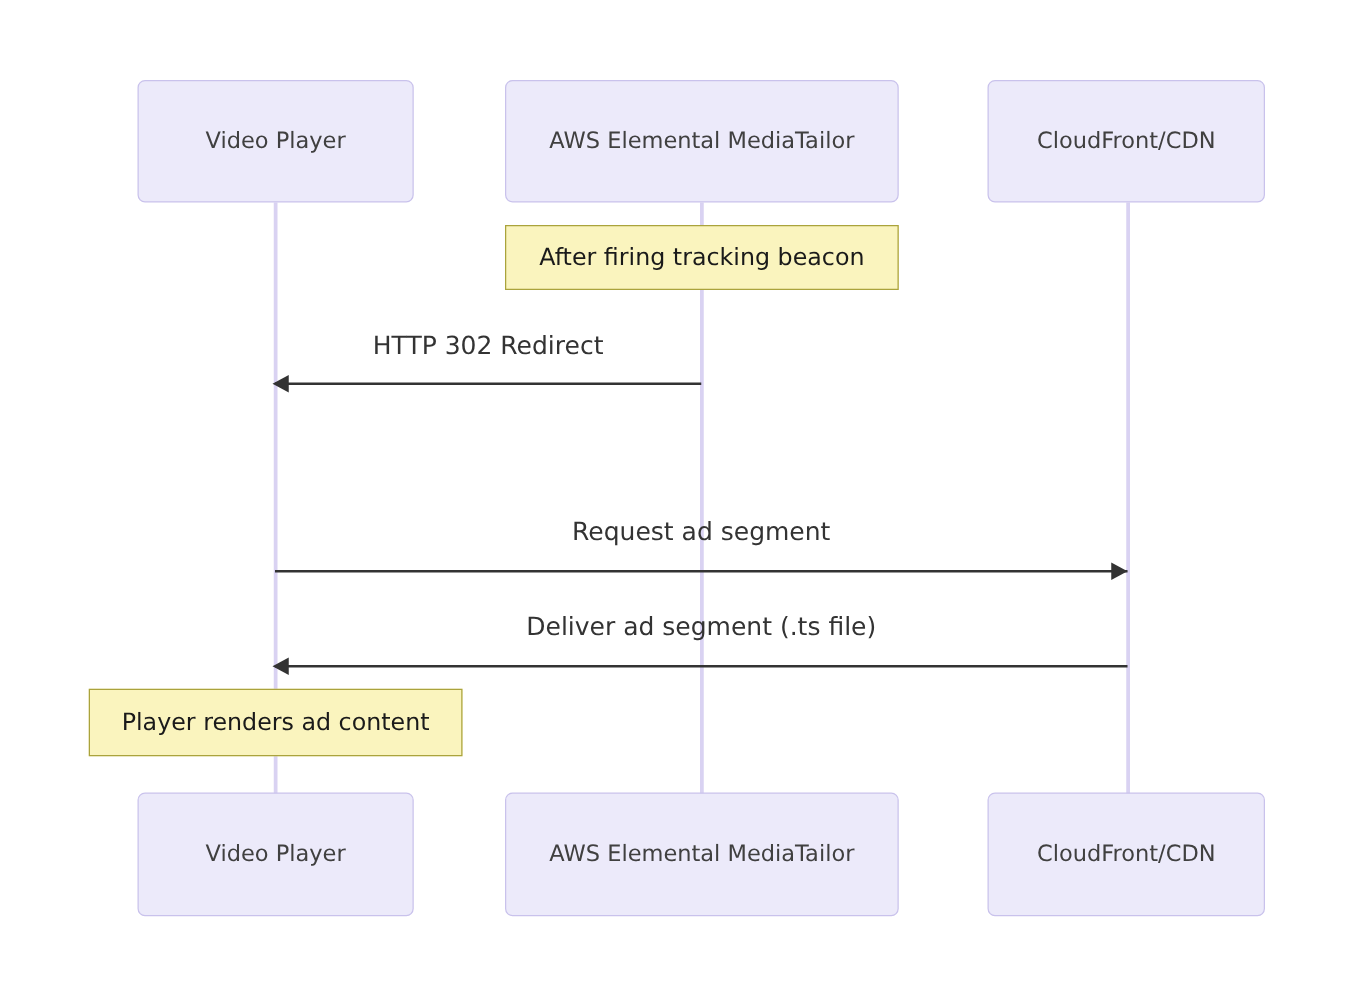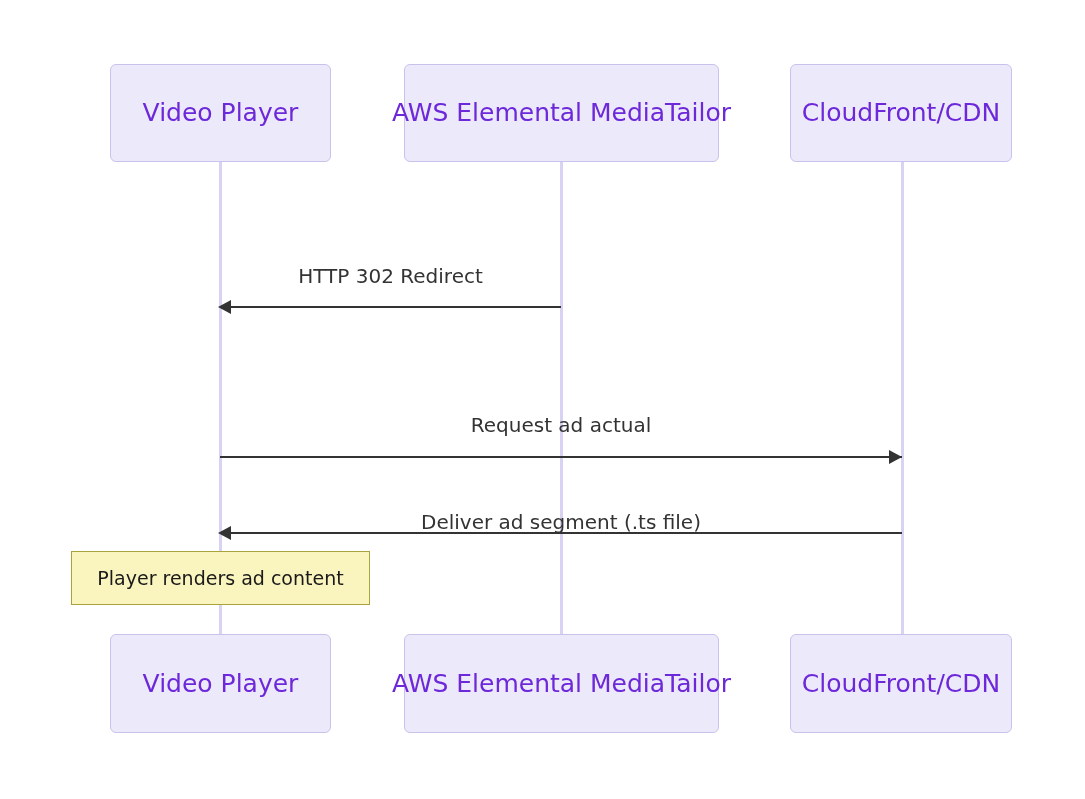--- a/index.html
+++ b/index.html
@@ -27,22 +27,22 @@
   }
   .participant-box {
     position: absolute;
     box-sizing: border-box;
     background: #eceafa;
     border: 1px solid #c9c2ec;
     border-radius: 6px;
     display: flex;
     align-items: center;
     justify-content: center;
-    color: #6d28d9;
-    font-size: 25px;
+    color: #404040;
+    font-size: 18px;
     line-height: 1.2;
     text-align: center;
     white-space: nowrap;
   }
   .note-box {
     position: absolute;
     box-sizing: border-box;
     background: #faf4be;
     border: 1px solid #aaa33c;
     display: flex;
@@ -92,35 +92,38 @@
   <div class="participant-box" style="left:110px; top:64px; width:221px; height:98px;">
     <span>Video Player</span>
   </div>
   <div class="participant-box" style="left:404px; top:64px; width:315px; height:98px;">
     <span>AWS Elemental MediaTailor</span>
   </div>
   <div class="participant-box" style="left:790px; top:64px; width:222px; height:98px;">
     <span>CloudFront/CDN</span>
   </div>
 
+  <div class="note-box" style="left:404px; top:180px; width:315px; height:52px;">
+    <span>After firing tracking beacon</span>
+  </div>
 
   <div class="msg-label" style="left:220px; top:264px; width:341px;">
     <span>HTTP 302 Redirect</span>
   </div>
   <div class="msg-line" style="left:220px; top:306px; width:341px;"></div>
   <div class="arrow-head left" style="left:218px; top:300px;"></div>
 
 
   <div class="msg-label" style="left:220px; top:413px; width:682px;">
-    <span>Request ad actual</span>
+    <span>Request ad segment</span>
   </div>
   <div class="msg-line" style="left:220px; top:456px; width:682px;"></div>
   <div class="arrow-head right" style="left:889px; top:450px;"></div>
 
-  <div class="msg-label" style="left:220px; top:510px; width:682px;">
+  <div class="msg-label" style="left:220px; top:489px; width:682px;">
     <span>Deliver ad segment (.ts file)</span>
   </div>
   <div class="msg-line" style="left:220px; top:532px; width:682px;"></div>
   <div class="arrow-head left" style="left:218px; top:526px;"></div>
 
   <div class="note-box" style="left:71px; top:551px; width:299px; height:54px;">
     <span>Player renders ad content</span>
   </div>
 
   <div class="participant-box" style="left:110px; top:634px; width:221px; height:99px;">

